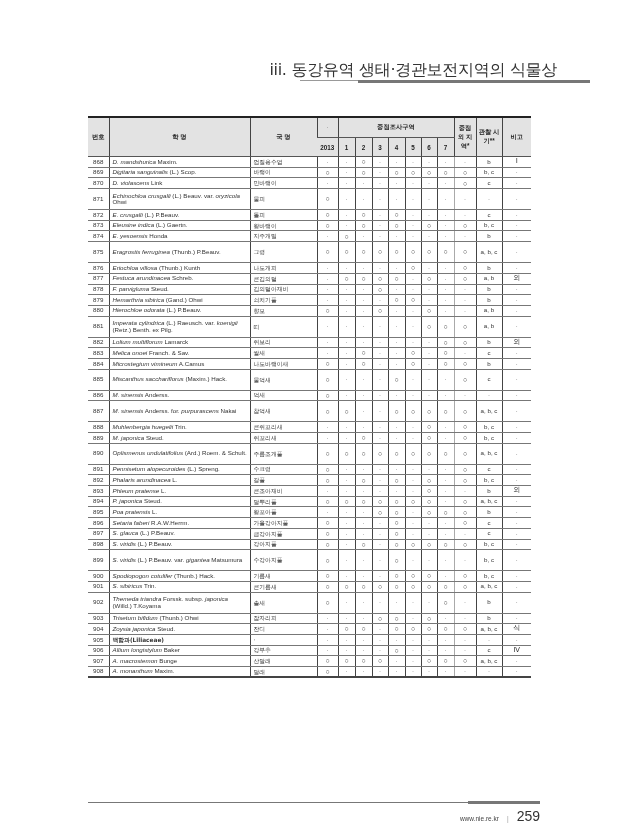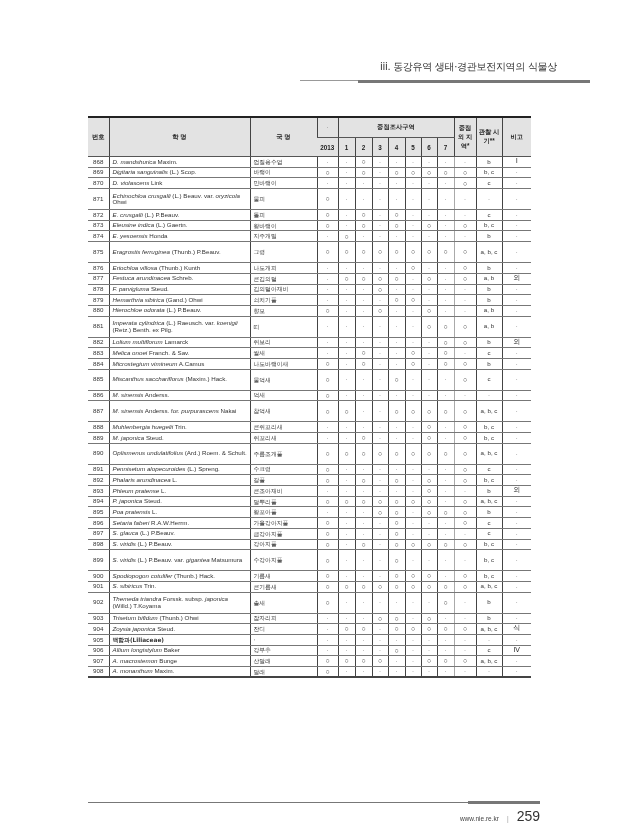--- a/index.html
+++ b/index.html
@@ -1,18 +1,18 @@
 <!DOCTYPE html>
 <html><head>
 <meta charset="utf-8">
 <style>
   html, body { margin: 0; padding: 0; background: #ffffff; }
   body { width: 619px; height: 840px; position: relative; overflow: hidden;
          font-family: "Liberation Sans", "DejaVu Sans", sans-serif; color: #222; }
-  .running-head { position: absolute; top: 60px; right: 62px; font-size: 10px; color: #333;
+  .running-head { position: absolute; top: 60px; right: 62px; font-size: 16px; color: #333;
                   font-family: "DejaVu Sans", sans-serif; letter-spacing: -0.3px; }
   .head-rule-thin { position: absolute; top: 80px; left: 300px; width: 58px; height: 1px; background: #999; }
   .head-rule-thick { position: absolute; top: 80px; left: 358px; width: 232px; height: 3px; background: #777; }
 
   table.species { position: absolute; top: 116px; left: 88px; width: 443px;
                   border-collapse: collapse; table-layout: fixed; font-size: 6.2px; }
   table.species th, table.species td { padding: 0 2px; border-left: 1px solid #444;
                   border-bottom: 1px solid #777; overflow: hidden; white-space: nowrap; }
   table.species th:first-child, table.species td:first-child { border-left: none; }
   table.species thead { background: #e3e3e3; }

